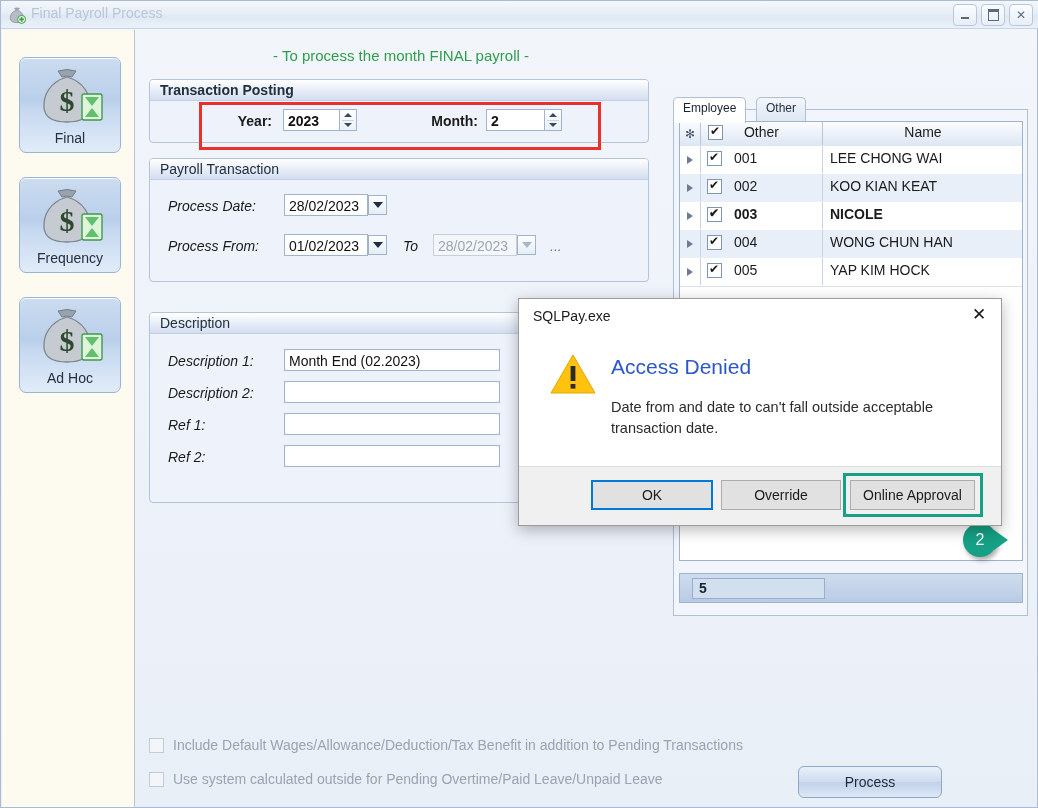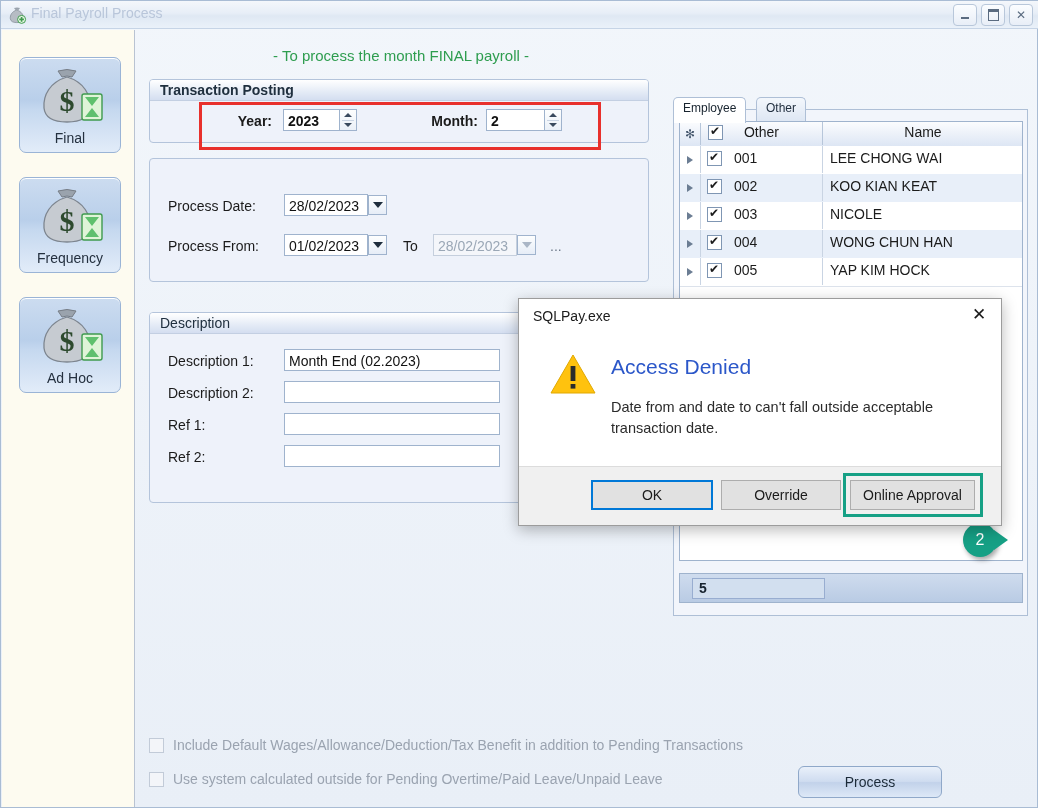--- a/index.html
+++ b/index.html
@@ -50,21 +50,21 @@
   .gbox>.cap{position:absolute;left:0;top:0;right:0;height:21px;
         background:linear-gradient(#ffffff 0%,#e4ebf6 60%,#d4def0 100%);
         border-bottom:1px solid #c3cfe2;border-radius:3px 3px 0 0;
         font-size:14px;color:#20303f;padding:2px 0 0 10px;box-sizing:border-box;}
   .gbox>.cap.bold{font-weight:bold;}
 
   .gb-posting{left:148px;top:78px;width:500px;height:64px;}
   .gb-trans{left:148px;top:157px;width:500px;height:124px;}
   .gb-desc{left:148px;top:311px;width:500px;height:191px;}
 
-  .fld{position:absolute;font-size:14px;}
+  .fld{position:absolute;font-size:14px;font-style:italic;}
   .lbl-r{position:absolute;text-align:right;font-size:14px;color:#1b1b1b;}
   .bold{font-weight:bold;}
 
   .tbox{position:absolute;border:1px solid #9fb3cd;background:#ffffff;
      box-sizing:border-box;height:22px;font-size:14px;color:#111;
      padding:2px 4px;line-height:18px;}
   .tbox.dis{color:#9aa7b6;border-color:#c5cfdd;background:#f4f6fa;}
 
   .spin{position:absolute;width:17px;height:22px;border:1px solid #9fb3cd;
      border-left:none;background:linear-gradient(#fdfefe,#eaf0f8);box-sizing:border-box;}
@@ -251,20 +251,21 @@
     <div class="spin" style="left:395px;top:29px;">
         <div class="up"></div>
         <div class="dn"></div>
       </div>
   </div>
 
   <div class="redrect"></div>
   <div class="badge badge1">1</div>
 
   <div class="gbox gb-trans">
+    <div class="cap">Payroll Transaction</div>
 
     <div class="fld" style="left:18px;top:39px;">Process Date:</div>
     <div class="tbox" style="left:134px;top:35px;width:84px;">28/02/2023</div>
     <div class="ddbtn" style="left:218px;top:36px;"></div>
 
     <div class="fld" style="left:18px;top:79px;">Process From:</div>
     <div class="tbox" style="left:134px;top:75px;width:84px;">01/02/2023</div>
     <div class="ddbtn" style="left:218px;top:76px;"></div>
 
     <div class="fld" style="left:253px;top:79px;">To</div>
@@ -308,21 +309,21 @@
     <div class="grow" style="top:24px;background:#ffffff;">
       <div class="sel"></div>
       <div class="cd"><span class="cbx"></span><span>001</span></div>
       <div class="nm">LEE CHONG WAI</div>
     </div>
     <div class="grow" style="top:52px;background:#e8eff9;">
       <div class="sel"></div>
       <div class="cd"><span class="cbx"></span><span>002</span></div>
       <div class="nm">KOO KIAN KEAT</div>
     </div>
-    <div class="grow" style="top:80px;background:#ffffff;">
+    <div class="grow" style="top:80px;background:#ffffff;font-weight:bold;">
       <div class="sel"></div>
       <div class="cd"><span class="cbx"></span><span>003</span></div>
       <div class="nm">NICOLE</div>
     </div>
     <div class="grow" style="top:108px;background:#e8eff9;">
       <div class="sel"></div>
       <div class="cd"><span class="cbx"></span><span>004</span></div>
       <div class="nm">WONG CHUN HAN</div>
     </div>
     <div class="grow" style="top:136px;background:#ffffff;">

